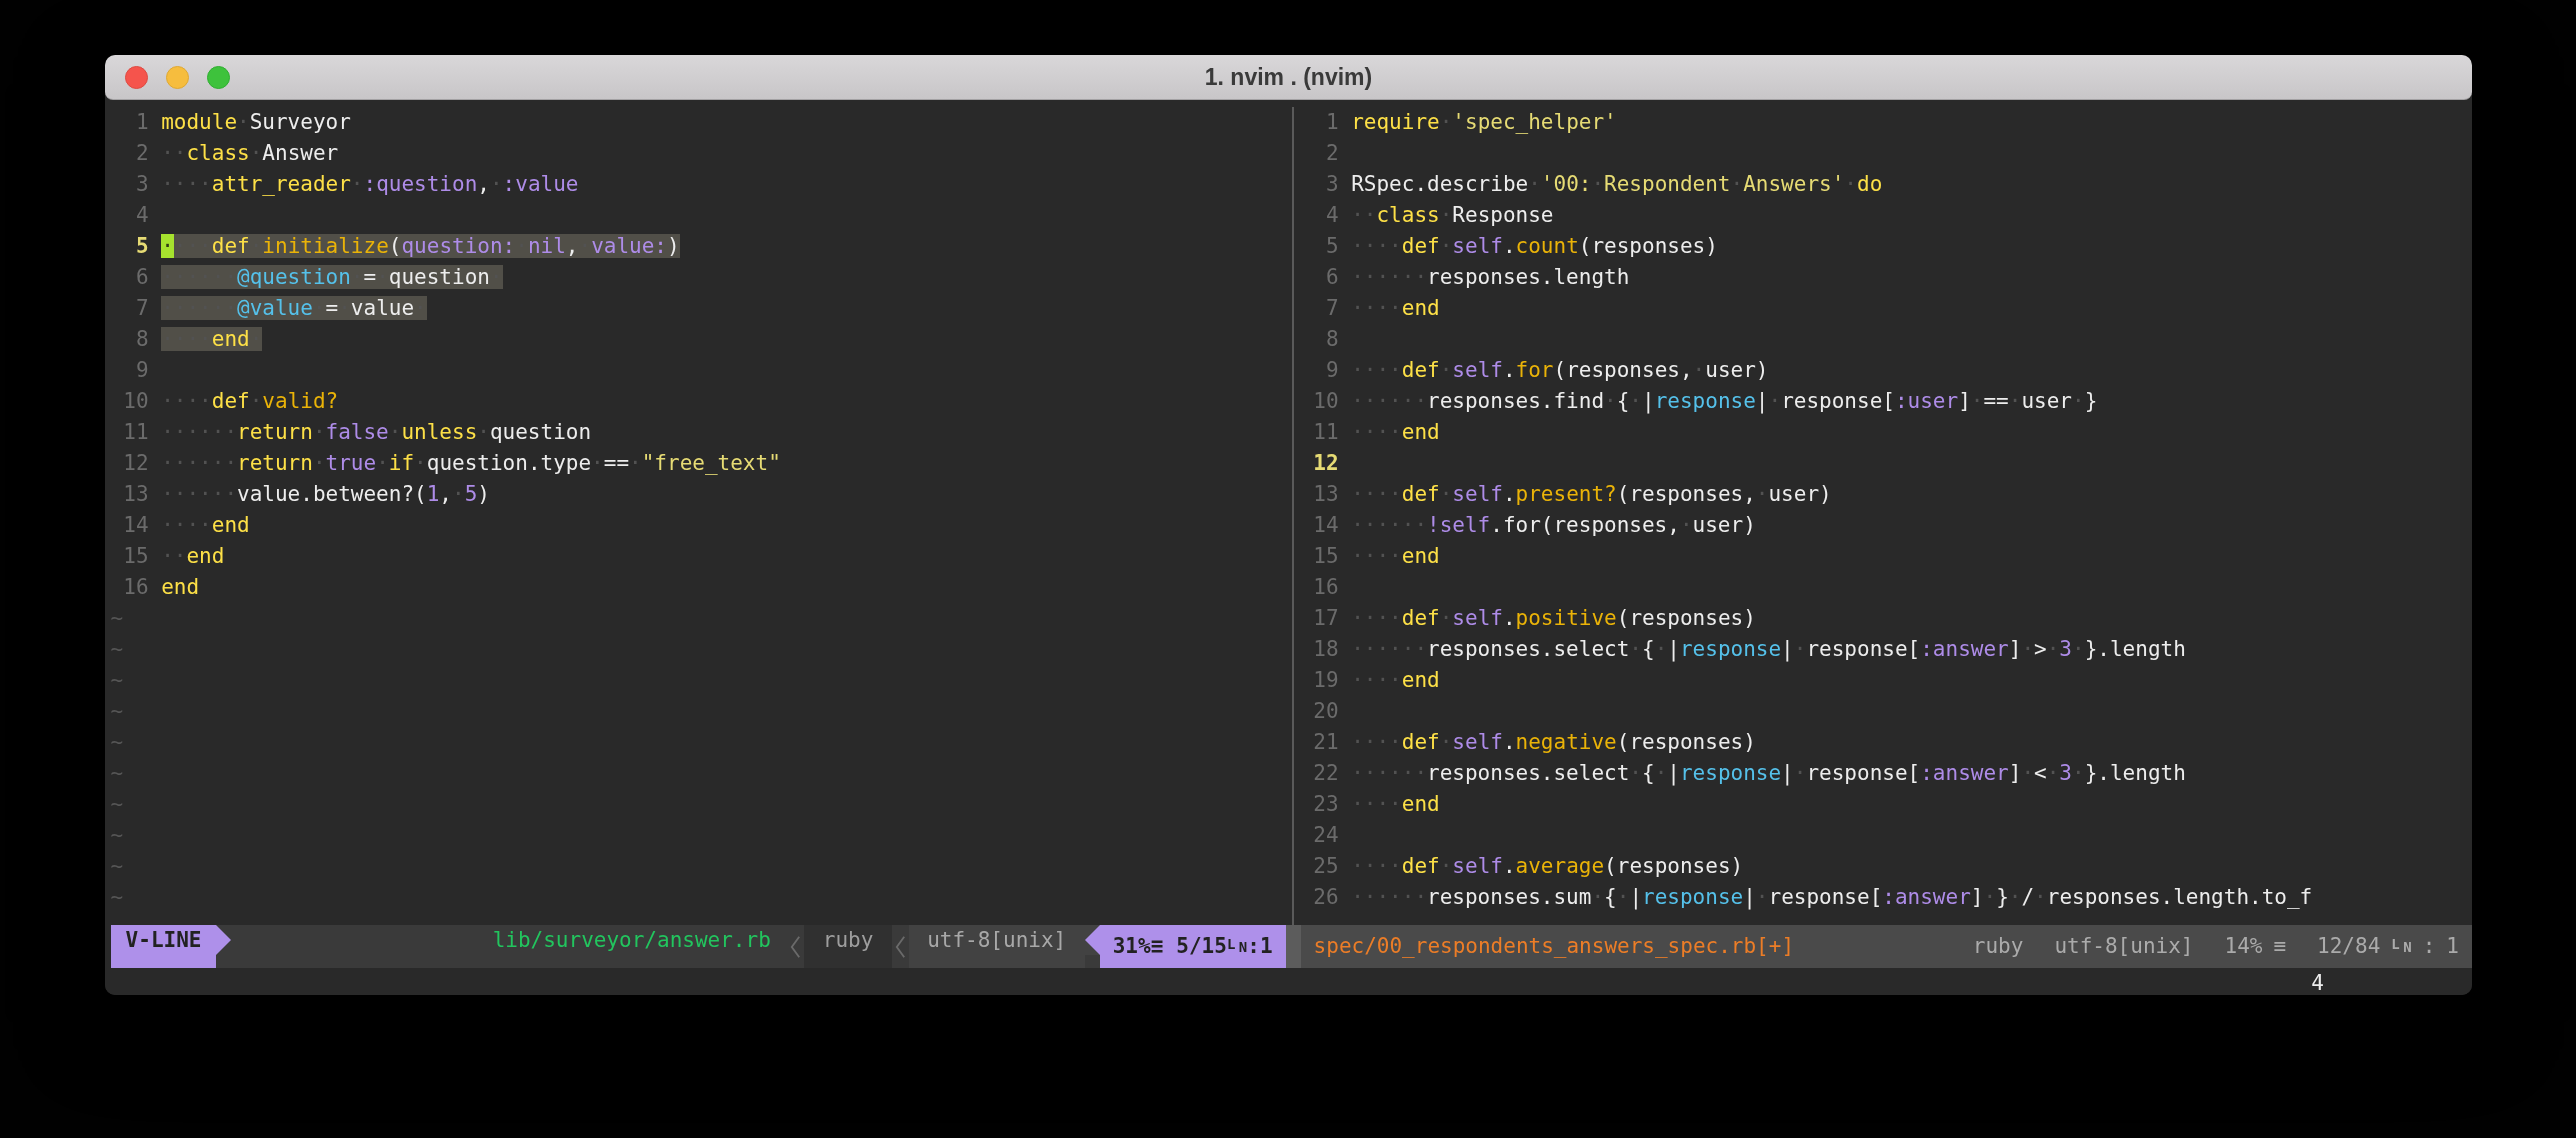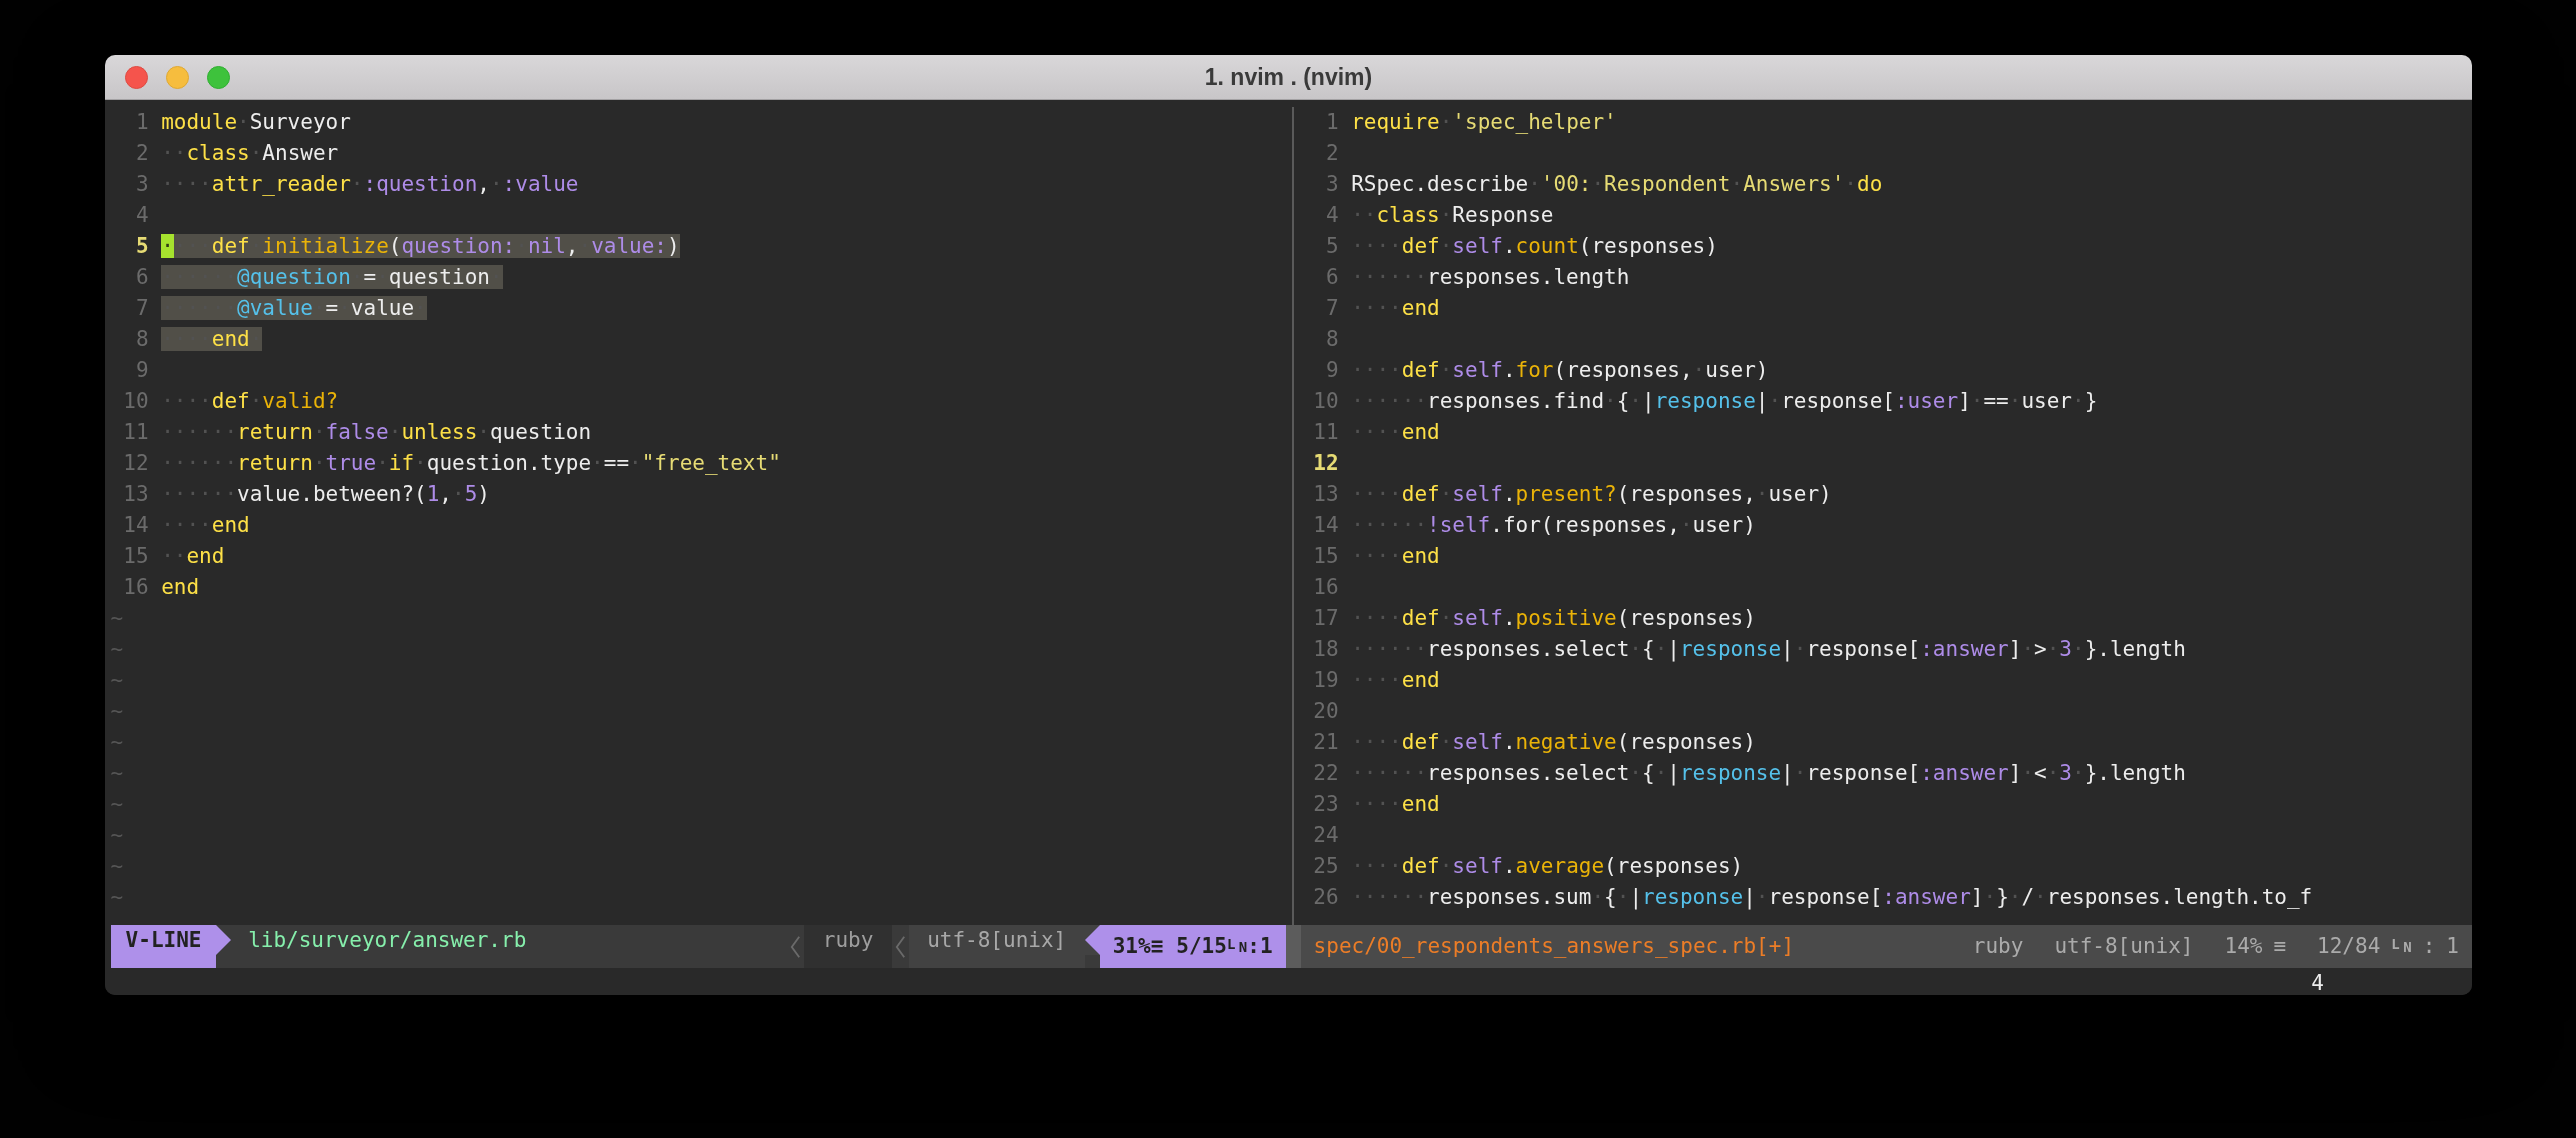--- a/index.html
+++ b/index.html
@@ -2,21 +2,21 @@
 <html style="font-size:15px"><head>
 <meta charset="utf-8">
 <style>
   html,body{margin:0;padding:0;background:#000;}
   .screen{position:relative;width:2576px;height:1138px;background:#010101;overflow:hidden;
           font-family:"DejaVu Sans Mono",monospace;}
   .window{position:absolute;left:105px;top:55px;width:2367px;height:940px;border-radius:10.2px;
           overflow:hidden;background:#292929;box-shadow:0 28px 83px rgba(0,0,0,.75),0 0 0 0.9px rgba(0,0,0,.85);}
   
   .titlebar{position:relative;height:44px;background:linear-gradient(#d9d7d9,#c8c6c8);
-            border-bottom:0.9px solid #a3a1a3;display:flex;align-items:center;justify-content:center;}
+            border-bottom:0.9px solid #a3a1a3;display:flex;align-items:center;justify-content:center;border-radius:8px;}
   .title{font-family:"Liberation Sans",sans-serif;font-size:23px;font-weight:700;color:#3a3a3a;}
   .lights{position:absolute;left:20.4px;top:0;height:100%;display:flex;align-items:center;gap:17.6px;}
   .light{width:21px;height:21px;border-radius:50%;}
   .light.red{background:#f5544c;border:0.9px solid #dd4b42;}
   .light.yellow{background:#f6bd3e;border:0.9px solid #dfa832;}
   .light.green{background:#3ec23c;border:0.9px solid #2fae31;}
   
   .term{position:relative;height:896px;background:#292929;padding:7.4px 0 0 5.6px;box-sizing:border-box;
         font-size:21px;line-height:31px;color:#ededed;}
   .term-body{display:flex;height:818px;overflow:hidden;}
@@ -35,21 +35,21 @@
   .tk-cy{color:#55c1ea;}
   .tk-fg{color:#ededed;}
   .tk-sp{color:#525252;}
   .selbg{background:#514f48;}
   .curbg{background:#a6e22e;color:#2f3a12;}
   
   .status-row{display:flex;height:43px;font-size:21px;line-height:31px;}
   .status-left{width:1175px;display:flex;background:#3a3a3a;overflow:hidden;}
   .seg-mode{background:#ae90ea;color:#222;font-weight:bold;padding:0 15px;}
   .tri-r{width:0;height:0;border-top:15.7px solid transparent;border-bottom:15.7px solid transparent;border-left:15px solid #ae90ea;}
-  .seg-file{color:#86efac;padding:0 16.7px;flex:1;overflow:hidden;}
+  .seg-file{color:#22c55e;padding:0 16.7px;flex:1;overflow:hidden;text-align:right;}
   .chev{display:flex;align-items:center;padding:0 1.9px;}
   .seg-ft{background:#303030;color:#9e9e9e;padding:0 18.5px;}
   .seg-enc{background:#424242;color:#a8a8a8;padding:0 18.5px;}
   .tri-l{width:0;height:0;border-top:15.7px solid transparent;border-bottom:15.7px solid transparent;border-right:15px solid #ae90ea;background:#424242;}
   .seg-pos{background:#ae90ea;color:#222;font-weight:bold;padding:0 13px;display:flex;align-items:center;}
   .status-gap{width:15px;background:#5c5c5c;}
   .status-right{flex:1;background:#4a4a4a;display:flex;align-items:center;padding:0 13px;gap:31px;color:#ababab;}
   .file-mod{color:#ec7d27;flex:1;overflow:hidden;white-space:pre;}
   .pos-group{display:flex;align-items:center;gap:11px;}
   .lnicon{position:relative;display:inline-block;width:20.4px;height:28px;vertical-align:middle;}

